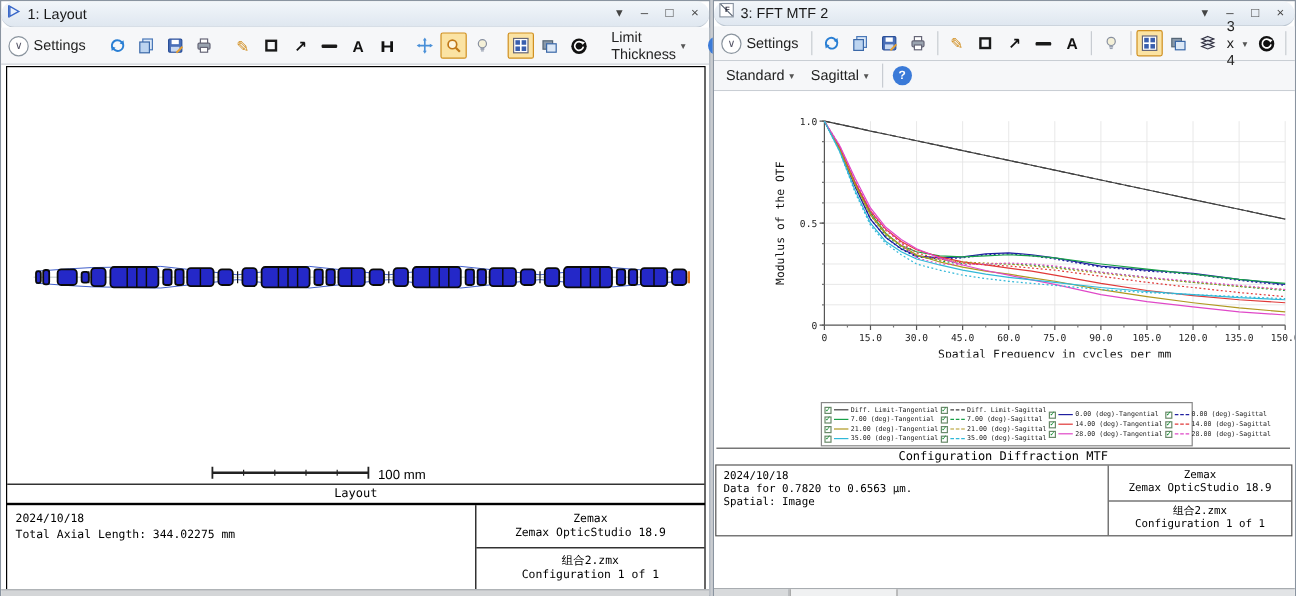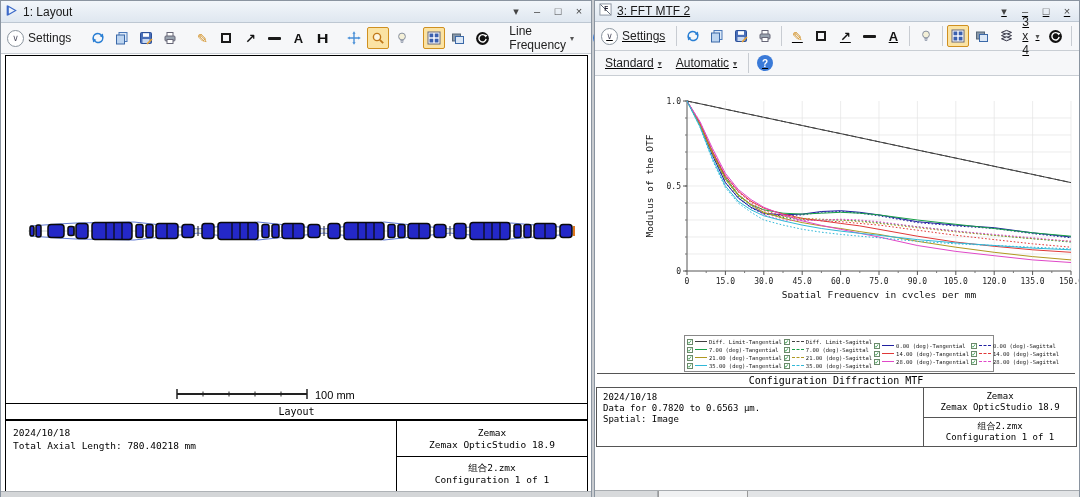--- a/index.html
+++ b/index.html
@@ -1,23 +1,23 @@
 <!DOCTYPE html>
 <html><head>
 <meta charset="utf-8">
 <style>
   html,body{margin:0;padding:0;}
   body{font-family:"Liberation Sans","DejaVu Sans",sans-serif;background:#b8bcc0;}
   .stage{position:relative;width:1080px;height:497px;background:#c9ccd0;overflow:hidden;}
   .win{position:absolute;top:0;background:#fff;border:1px solid #8a94a0;box-sizing:border-box;}
   .win-left{left:0;width:592px;height:497px;}
-  .win-right{left:594px;width:486px;height:497px;text-decoration:underline;}
+  .win-right{left:594px;width:486px;height:497px;}
   
   .titlebar{height:21px;background:linear-gradient(#f2f6fa,#dfe7f0);border-bottom:1px solid #bdc7d2;
-    display:flex;align-items:center;padding:0 4px;gap:5px;}
+    display:flex;align-items:center;padding:0 4px;gap:5px;border-radius:11px;}
   .title-text{font-size:12px;color:#1a1a1a;white-space:nowrap;}
   .tb-spacer{flex:1;}
   .winbtn{width:16px;height:15px;display:flex;align-items:center;justify-content:center;
     font-size:11px;color:#444;line-height:1;}
   
   .tbar{background:#f6f7f9;border-bottom:1px solid #c9ced4;display:flex;align-items:center;padding:0 4px;gap:2px;}
   .tbar-1{height:30px;}
   .tbar-r1{height:28px;}
   .tbar-r2{height:24px;}
   .sep{width:1px;height:20px;background:#c8ccd2;margin:0 3px;}
@@ -188,21 +188,21 @@
         </span>
       <span class="tbtn">
           <svg width="15" height="15" viewBox="0 0 14 14">
             <circle cx="7" cy="7" r="6" fill="#111"></circle>
             <path d="M9.8 4.8A3.4 3.4 0 1 0 10.4 7.4" stroke="#fff" stroke-width="1.3" fill="none"></path>
             <polygon points="9,3.2 11.6,4 9.7,6.1" fill="#fff"></polygon>
           </svg>
         </span>
       <span class="sep"></span>
       <span class="lbl-btn">
-        <span>Line Frequency</span>
+        <span>Limit Thickness</span>
         <span class="dd-arrow">▾</span>
       </span>
       <span class="sep"></span>
       <span class="tbtn">
           <span class="help-circ">?</span>
         </span>
     </div>
 
     <div class="l-content">
       <div class="draw-box">
@@ -266,21 +266,21 @@
             <line x1="197" y1="335.5" x2="197" y2="340.5" stroke="#222" stroke-width="1"></line>
             <line x1="223" y1="335.5" x2="223" y2="340.5" stroke="#222" stroke-width="1"></line>
             <line x1="249" y1="335.5" x2="249" y2="340.5" stroke="#222" stroke-width="1"></line>
             <line x1="275" y1="335.5" x2="275" y2="340.5" stroke="#222" stroke-width="1"></line>
           </svg>
         <div class="layout-bar">Layout</div>
       </div>
       <div class="info-table">
         <div class="info-left">
           <div>2024/10/18</div>
-          <div>Total Axial Length:  780.40218 mm</div>
+          <div>Total Axial Length:  344.02275 mm</div>
         </div>
         <div class="info-right">
           <div class="info-cellA">
             <div>Zemax</div>
             <div>Zemax OpticStudio 18.9</div>
           </div>
           <div class="info-cellB">
             <div>组合2.zmx</div>
             <div>Configuration 1 of 1</div>
           </div>
@@ -402,21 +402,21 @@
         </span>
       <span class="sep"></span>
     </div>
 
     <div class="tbar tbar-r2">
       <span class="lbl-btn">
         <span>Standard</span>
         <span class="dd-arrow">▾</span>
       </span>
       <span class="lbl-btn">
-        <span>Automatic</span>
+        <span>Sagittal</span>
         <span class="dd-arrow">▾</span>
       </span>
       <span class="sep"></span>
       <span class="tbtn">
           <span class="help-circ">?</span>
         </span>
     </div>
 
     <div class="r-content">
       <svg width="484" height="222" viewBox="0 0 484 222" style="position:absolute;left:0;top:0;">

